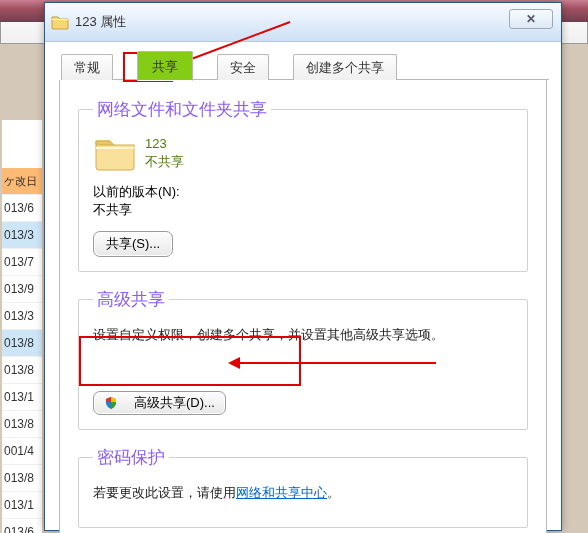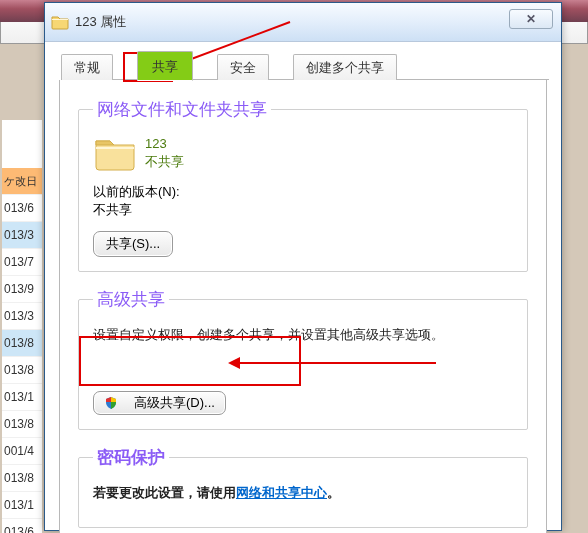--- a/index.html
+++ b/index.html
@@ -159,21 +159,21 @@
             <path d="M7 1 l5 2 v3 c0 4 -3 6 -5 7 c-2 -1 -5 -3 -5 -7 v-3 z" fill="#2c7bd1"></path>
             <path d="M7 1 l5 2 v3 h-5 z" fill="#f7c500"></path>
             <path d="M7 13 c-2 -1 -5 -3 -5 -7 v-3 l5 -2 v5 h-5 v0 c0 4 3 6 5 7 z" fill="#33a02c" opacity="0"></path>
             <path d="M2 3 l5 -2 v5 h-5 z" fill="#e03030"></path>
             <path d="M7 6 h5 c0 4 -3 6 -5 7 z" fill="#33a02c"></path>
           </svg>
           <span>高级共享(D)...</span>
         </button>
       </fieldset>
 
-      <fieldset class="group" style="margin-bottom:9px;font-weight:bold;">
+      <fieldset class="group" style="margin-bottom:9px;">
         <legend>密码保护</legend>
         <div class="desc">
           <span>若要更改此设置，请使用</span><a class="link">网络和共享中心</a><span>。</span>
         </div>
       </fieldset>
 
     </div>
   </div>
 </div>
 

